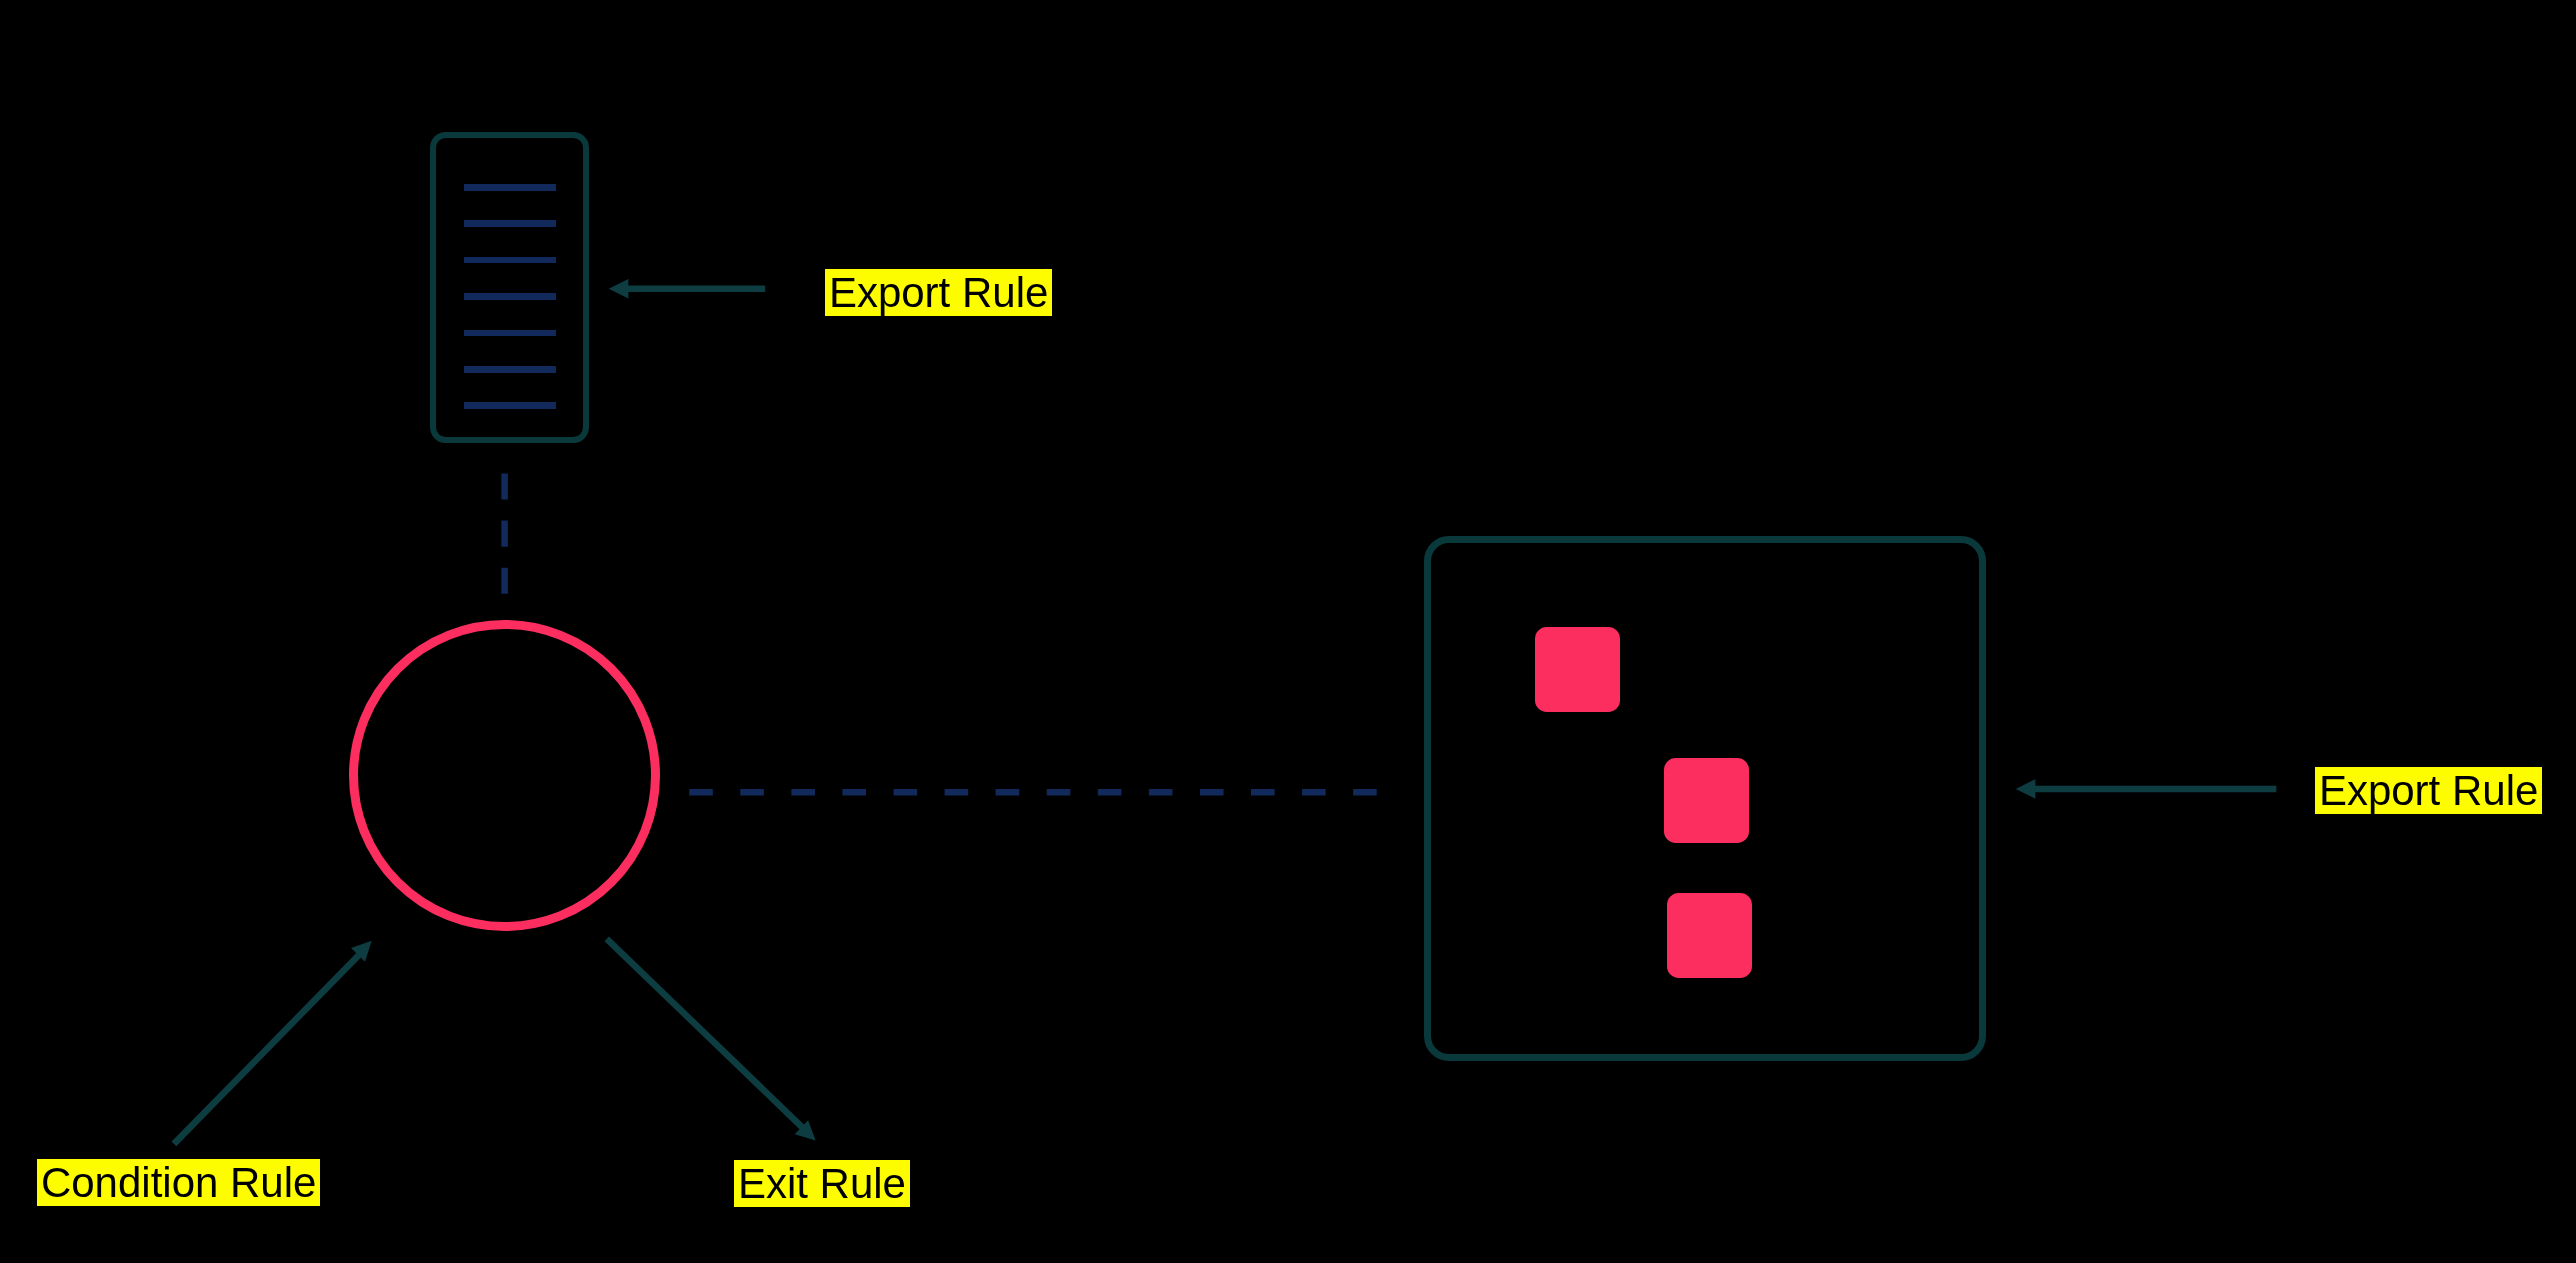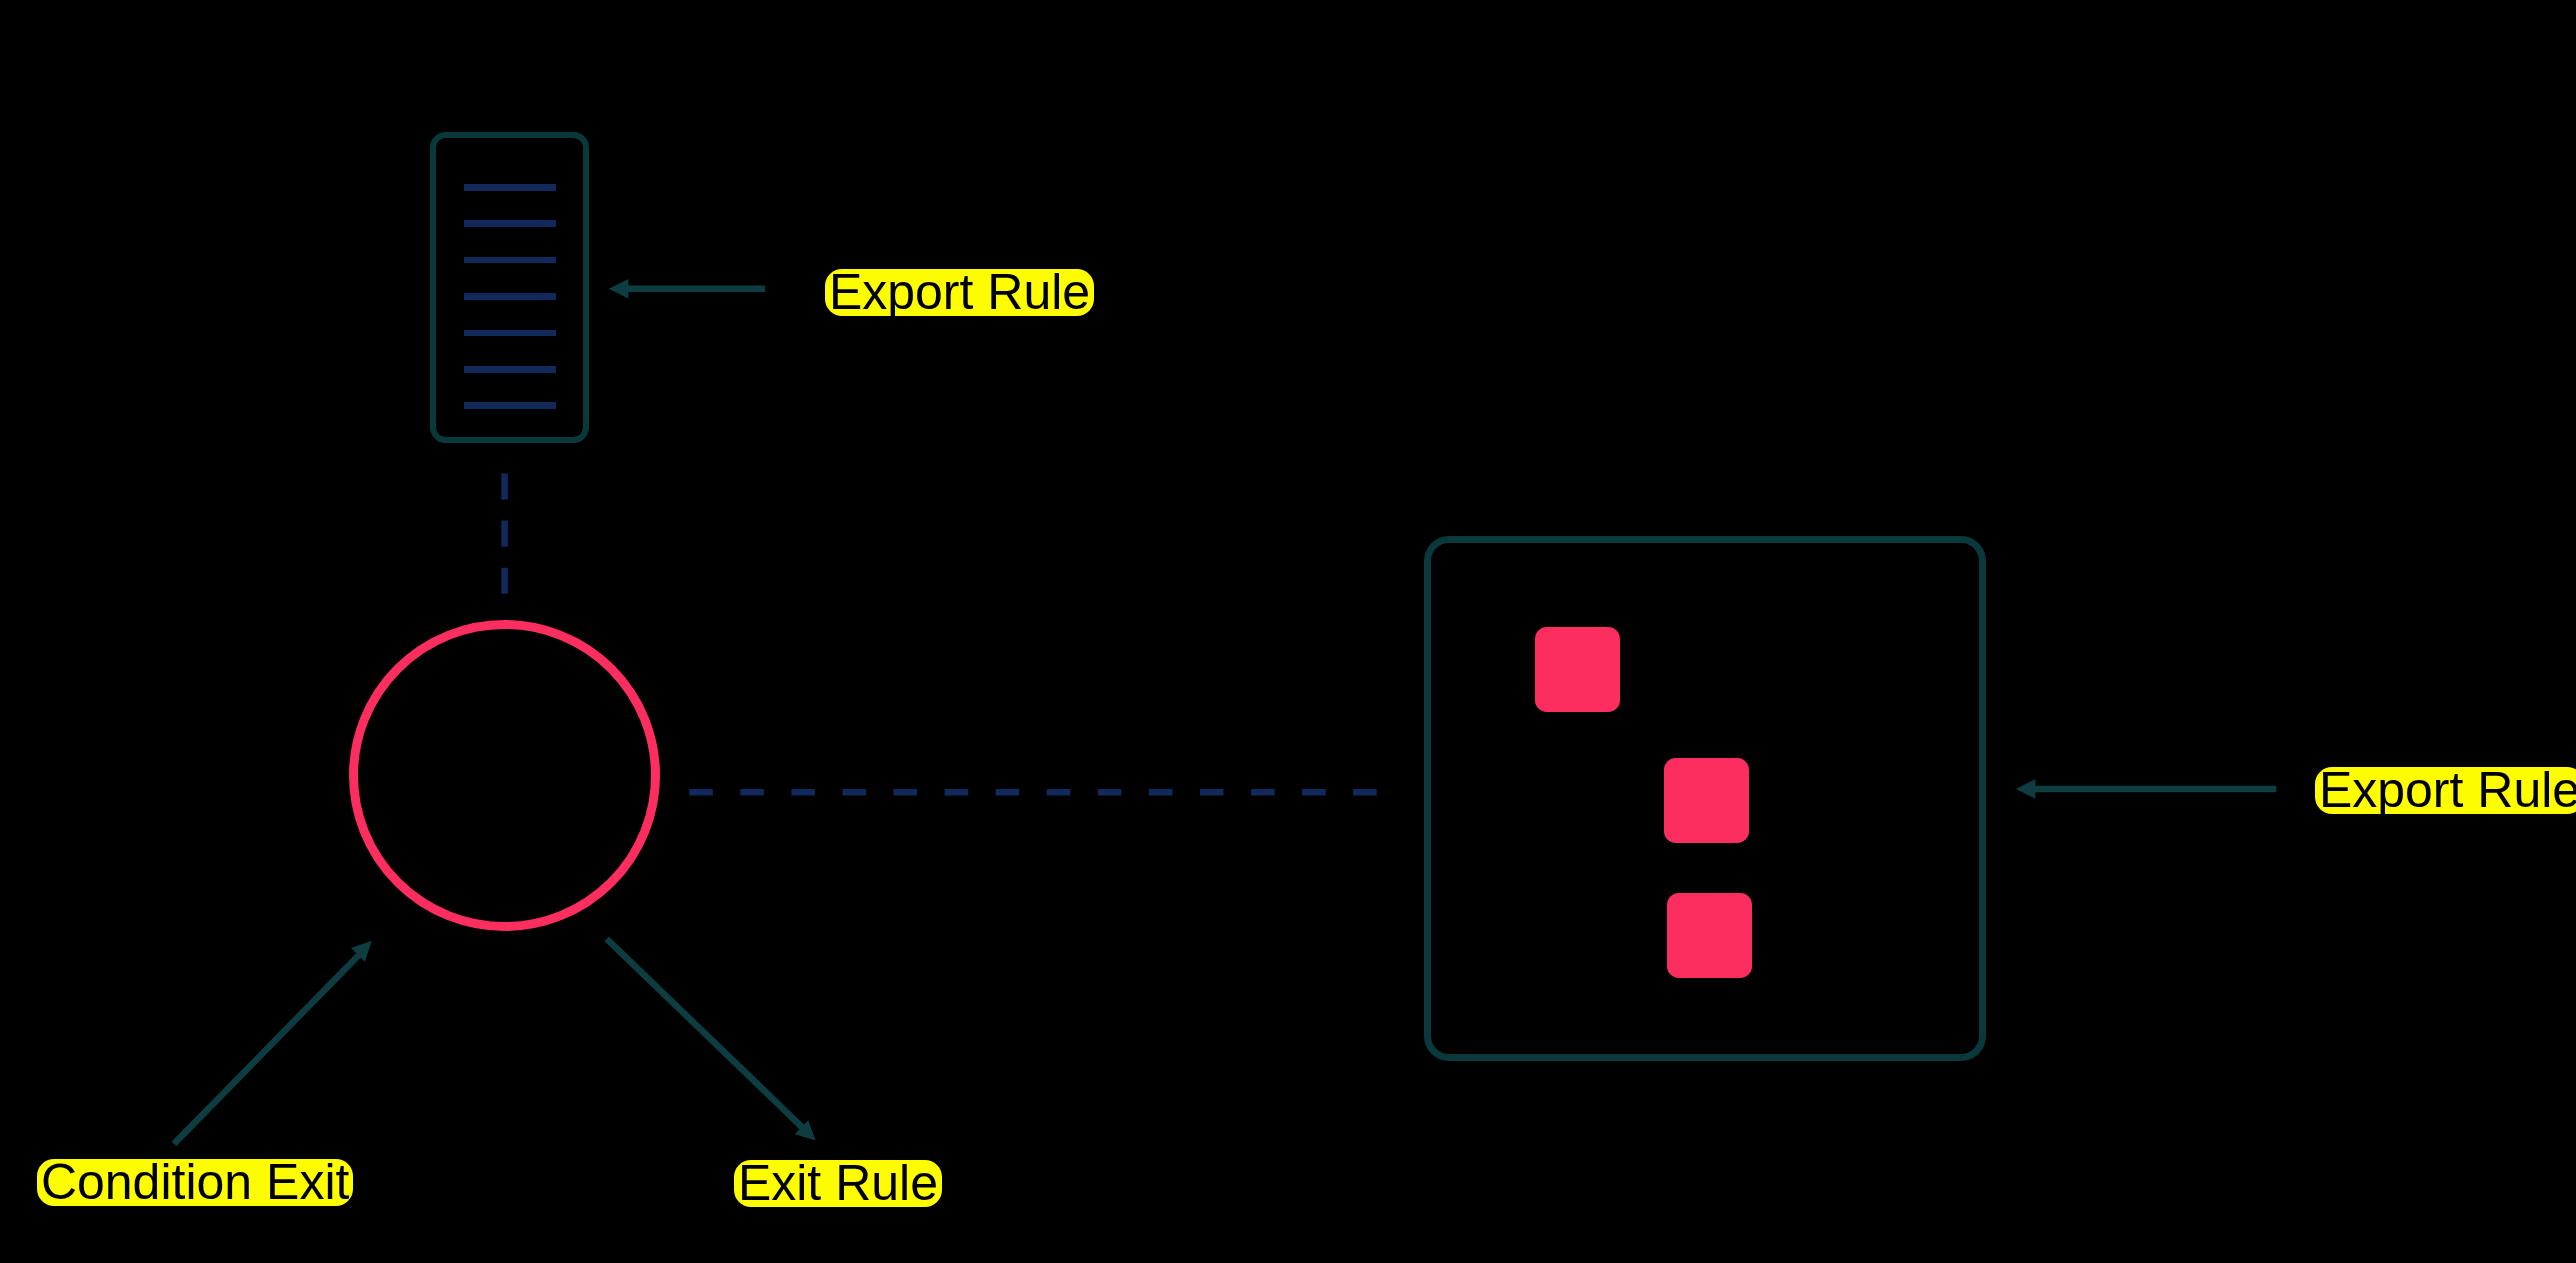--- a/index.html
+++ b/index.html
@@ -121,25 +121,24 @@
   .arrow-head {
     fill: var(--arrow-teal);
     stroke: none;
   }
 
   
   .label {
     position: absolute;
     background: var(--label-bg);
     color: var(--label-text);
-    font-size: 50px;
+    font-size: 42px;
     line-height: 47px;
     padding: 0 3.9px;
     white-space: nowrap;
-    border-radius: 17px;
   }
   .label-export    { left: 825px; top: 269px; }
   .label-filter    { left: 2315px; top: 767px; }
   .label-condition { left: 37px;   top: 1159px; }
   .label-exit      { left: 734px; top: 1160px; }
 </style>
 </head>
 <body>
 
 <div class="canvas">
@@ -192,17 +191,17 @@
   <div class="node filter-node">
     <div>
         <div class="filter-square sq1"></div>
         <div class="filter-square sq2"></div>
         <div class="filter-square sq3"></div>
       </div>
   </div>
 
   <div class="label label-export">Export Rule</div>
   <div class="label label-filter">Export Rule</div>
-  <div class="label label-condition">Condition Exit</div>
+  <div class="label label-condition">Condition Rule</div>
   <div class="label label-exit">Exit Rule</div>
 
 </div>
 
 
 </body></html>

